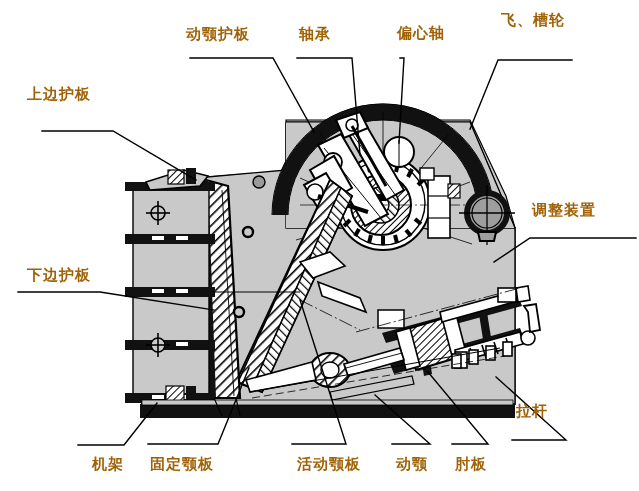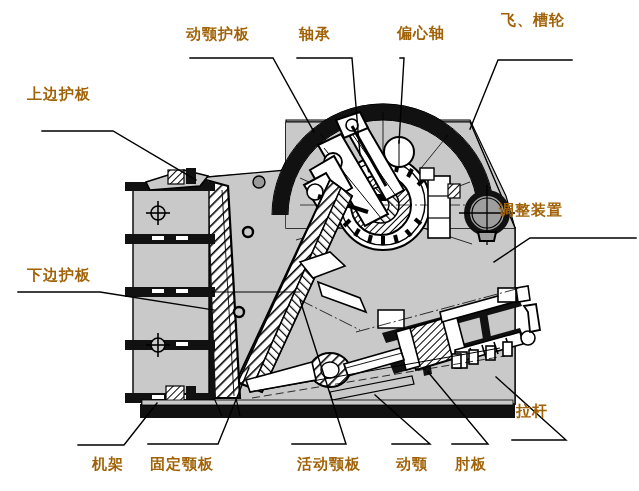--- a/index.html
+++ b/index.html
@@ -326,19 +326,19 @@
 
 </svg>
 </div>
 
 <div class="lbl" style="left:186px;top:27px;">动颚护板</div>
 <div class="lbl" style="left:299px;top:27px;">轴承</div>
 <div class="lbl" style="left:397px;top:27px;font-family:Liberation Mono, monospace;">偏心轴</div>
 <div class="lbl" style="left:501px;top:13px;">飞、槽轮</div>
 <div class="lbl" style="left:27px;top:87px;">上边护板</div>
 <div class="lbl" style="left:27px;top:268px;">下边护板</div>
-<div class="lbl" style="left:499px;top:203px;">调整装置</div>
+<div class="lbl" style="left:532px;top:203px;">调整装置</div>
 <div class="lbl" style="left:84px;top:457px;margin-left:8px;">机架</div>
 <div class="lbl" style="left:150px;top:457px;">固定颚板</div>
 <div class="lbl" style="left:297px;top:457px;">活动颚板</div>
 <div class="lbl" style="left:396px;top:457px;">动颚</div>
 <div class="lbl" style="left:455px;top:457px;">肘板</div>
 <div class="lbl" style="left:516px;top:404px;">拉杆</div>
 
 </body></html>

